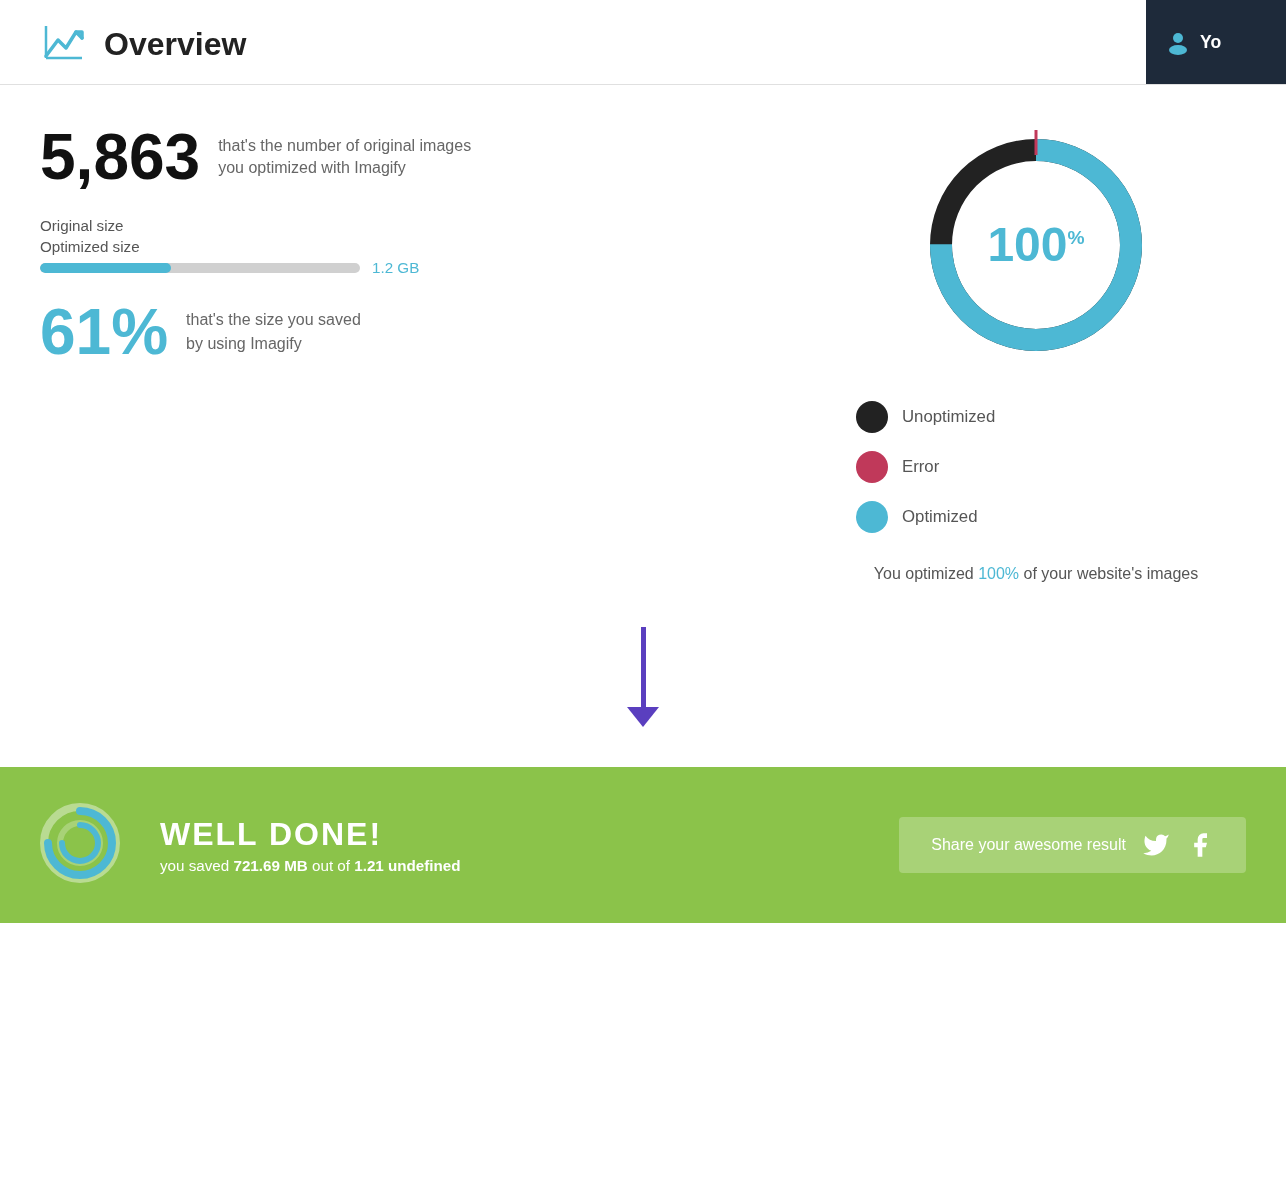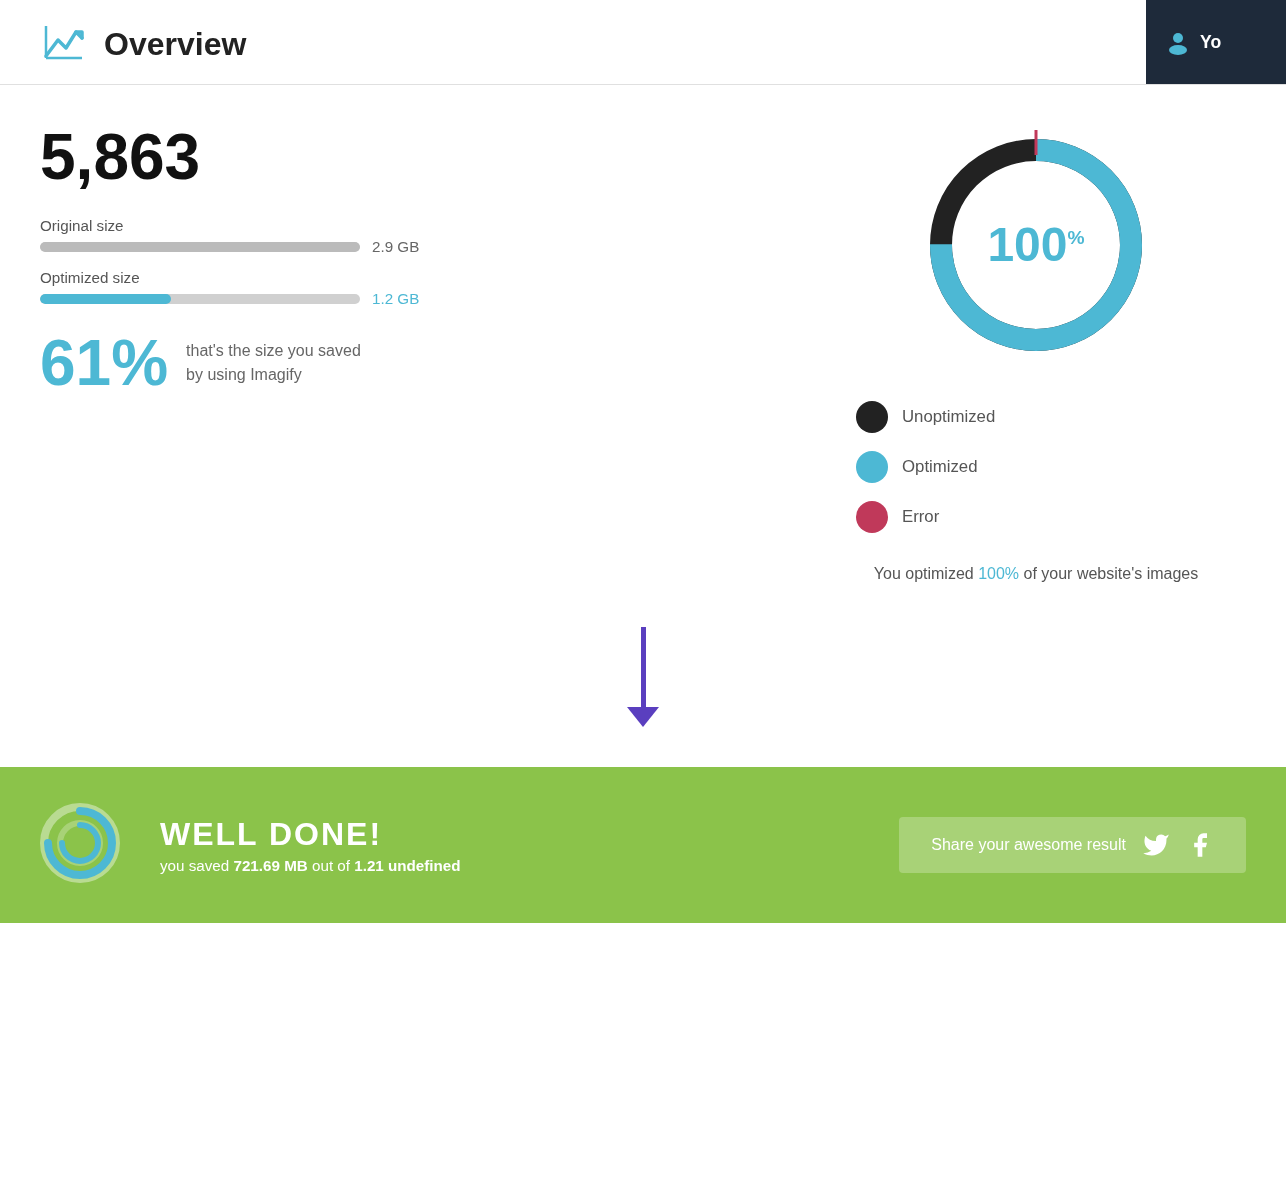--- a/index.html
+++ b/index.html
@@ -289,30 +289,28 @@
     <span>Yo</span>
   </div>
 </div>
 
 <div class="main">
 
   <div class="left-panel">
 
     <div class="stat-row">
       <span class="stat-number">5,863</span>
+      <span class="stat-desc">
+        <span>that's the number of original images</span><br>
+        <span>you optimized with Imagify</span>
+      </span>
     </div>
 
     <div class="size-section">
       <div class="size-label">Original size</div>
-      <div class="bar-container">
-        <div class="bar-track">
-          <div class="bar-fill bar-fill-gray" style="width:100%"></div>
-        </div>
-        <span class="bar-value">2.9 GB</span>
-      </div>
 
       <div class="size-label">Optimized size</div>
       <div class="bar-container">
         <div class="bar-track">
           <div class="bar-fill bar-fill-blue" style="width:41%"></div>
         </div>
         <span class="bar-value" style="color:#4db8d4;">1.2 GB</span>
       </div>
     </div>
 
@@ -340,26 +338,26 @@
         <span>100</span><sup>%</sup>
       </div>
     </div>
 
     <div class="legend">
       <div class="legend-item">
         <div class="legend-dot" style="background:#222222;"></div>
         <span class="legend-label">Unoptimized</span>
       </div>
       <div class="legend-item">
+        <div class="legend-dot" style="background:#c0395a;"></div>
+        <span class="legend-label">Error</span>
+      </div>
+      <div class="legend-item">
         <div class="legend-dot" style="background:#4db8d4;"></div>
         <span class="legend-label">Optimized</span>
-      </div>
-      <div class="legend-item">
-        <div class="legend-dot" style="background:#c0395a;"></div>
-        <span class="legend-label">Error</span>
       </div>
     </div>
 
     <div class="optimized-text">
       <span>You optimized </span><span class="highlight">100%</span><span> of your
 website's images</span>
     </div>
   </div>
 </div>
 

